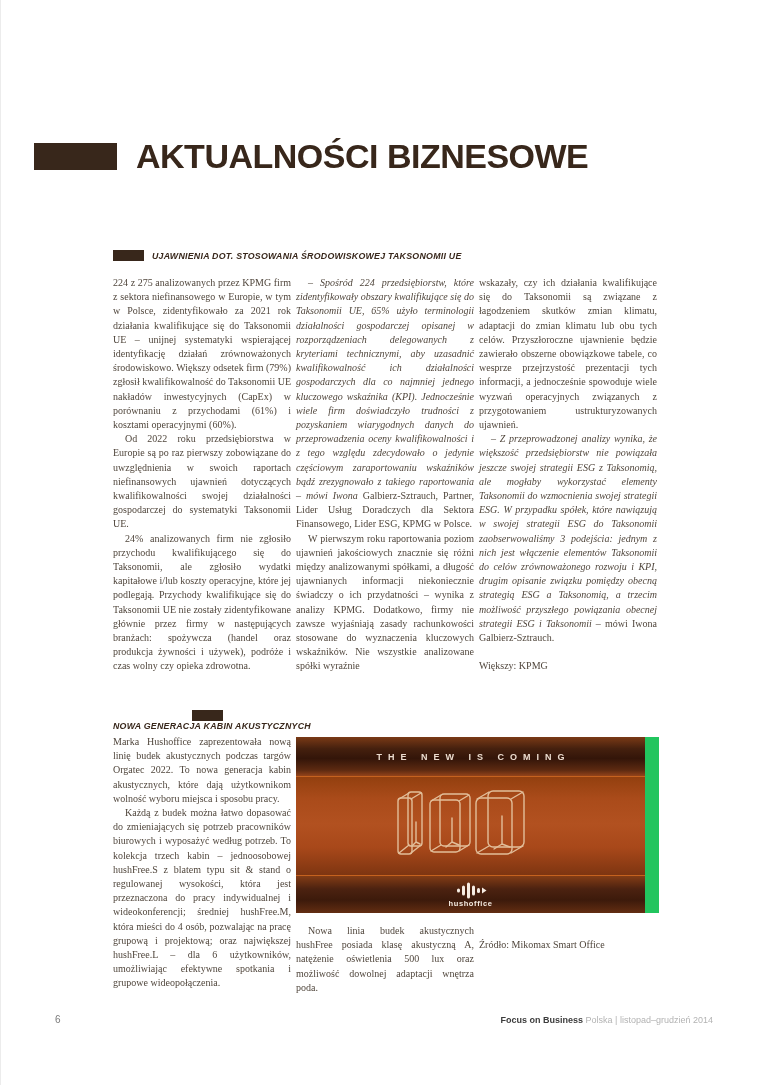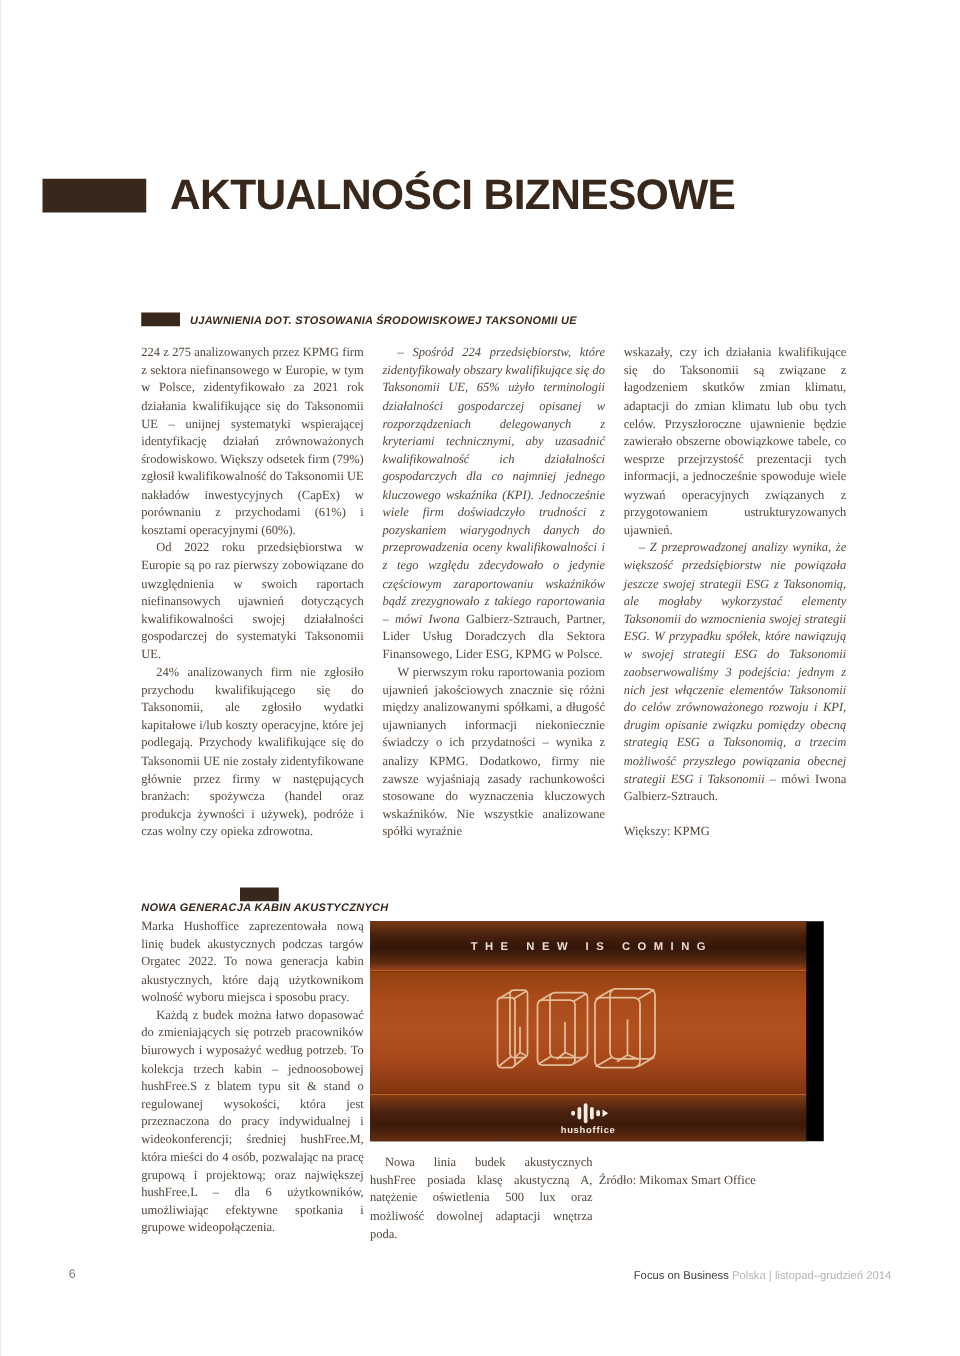--- a/index.html
+++ b/index.html
@@ -18,37 +18,37 @@
   
   .sec-head{position:absolute;display:flex;align-items:center;}
   .sec-bar{width:31px;height:11px;background:#38271b;margin-right:8px;flex:0 0 auto;}
   .sec-title{
     font-family:"Liberation Sans",sans-serif;font-weight:bold;font-size:8.8px;
     color:#38271b;letter-spacing:0.25px;white-space:nowrap;font-style:italic;
   }
   #sec1-head{top:250px;left:112px;}
   #sec2-head{top:710px;left:112px;flex-direction:column;}
   
-  .cols{position:absolute;display:flex;gap:15px;}
+  .cols{position:absolute;display:flex;gap:5px;}
   #a1-cols{left:112px;top:276px;width:546px;}
   .col{width:178px;flex:0 0 178px;}
   #a2-col1{position:absolute;left:112px;top:735px;width:178px;}
   #a2-col2{position:absolute;left:295px;top:924px;width:178px;}
   #a2-col3{position:absolute;left:478px;top:924px;width:180px;}
   .para{
     margin:0;font-size:10px;line-height:14.2px;text-align:justify;
     color:#50463c;
   }
   .para.indent{text-indent:12px;}
   .para.source{margin-top:14px;text-align:left;}
   .it{font-style:italic;}
   
   .ad{
     position:absolute;left:295px;top:737px;width:363px;height:176px;
-    background:#000000;
+    background:#22c55e;
   }
   .ad-inner{position:absolute;left:0;top:0;right:14px;bottom:0;}
   .ad-top{
     height:39px;display:flex;align-items:center;justify-content:center;
     background:linear-gradient(180deg,#7a3a16 0%,#45200e 30%,#331509 55%,#5d2a11 85%,#93431a 100%);
     border-bottom:1px solid #c5621f;
   }
   .ad-headline{
     font-family:"Liberation Sans",sans-serif;font-weight:bold;font-size:9px;
     color:#ecdccf;letter-spacing:6px;text-indent:6px;white-space:nowrap;
@@ -69,21 +69,21 @@
   }
   
   .footer-num{
     position:absolute;left:54px;top:1014px;font-family:"Liberation Sans",sans-serif;
     font-size:10px;color:#7a7a7a;
   }
   .footer-right{
     position:absolute;right:56px;top:1015px;font-family:"Liberation Sans",sans-serif;
     font-size:9px;white-space:nowrap;
   }
-  .footer-mag{font-weight:normal;color:#3c3c3c;}
+  .footer-mag{font-weight:bold;color:#3c3c3c;}
   .footer-issue{color:#b3b3b3;}
 </style>
 </head>
 <body>
 
 <div class="masthead">
   <div class="masthead-bar"></div>
   <div class="masthead-title">AKTUALNOŚCI BIZNESOWE</div>
 </div>
 

